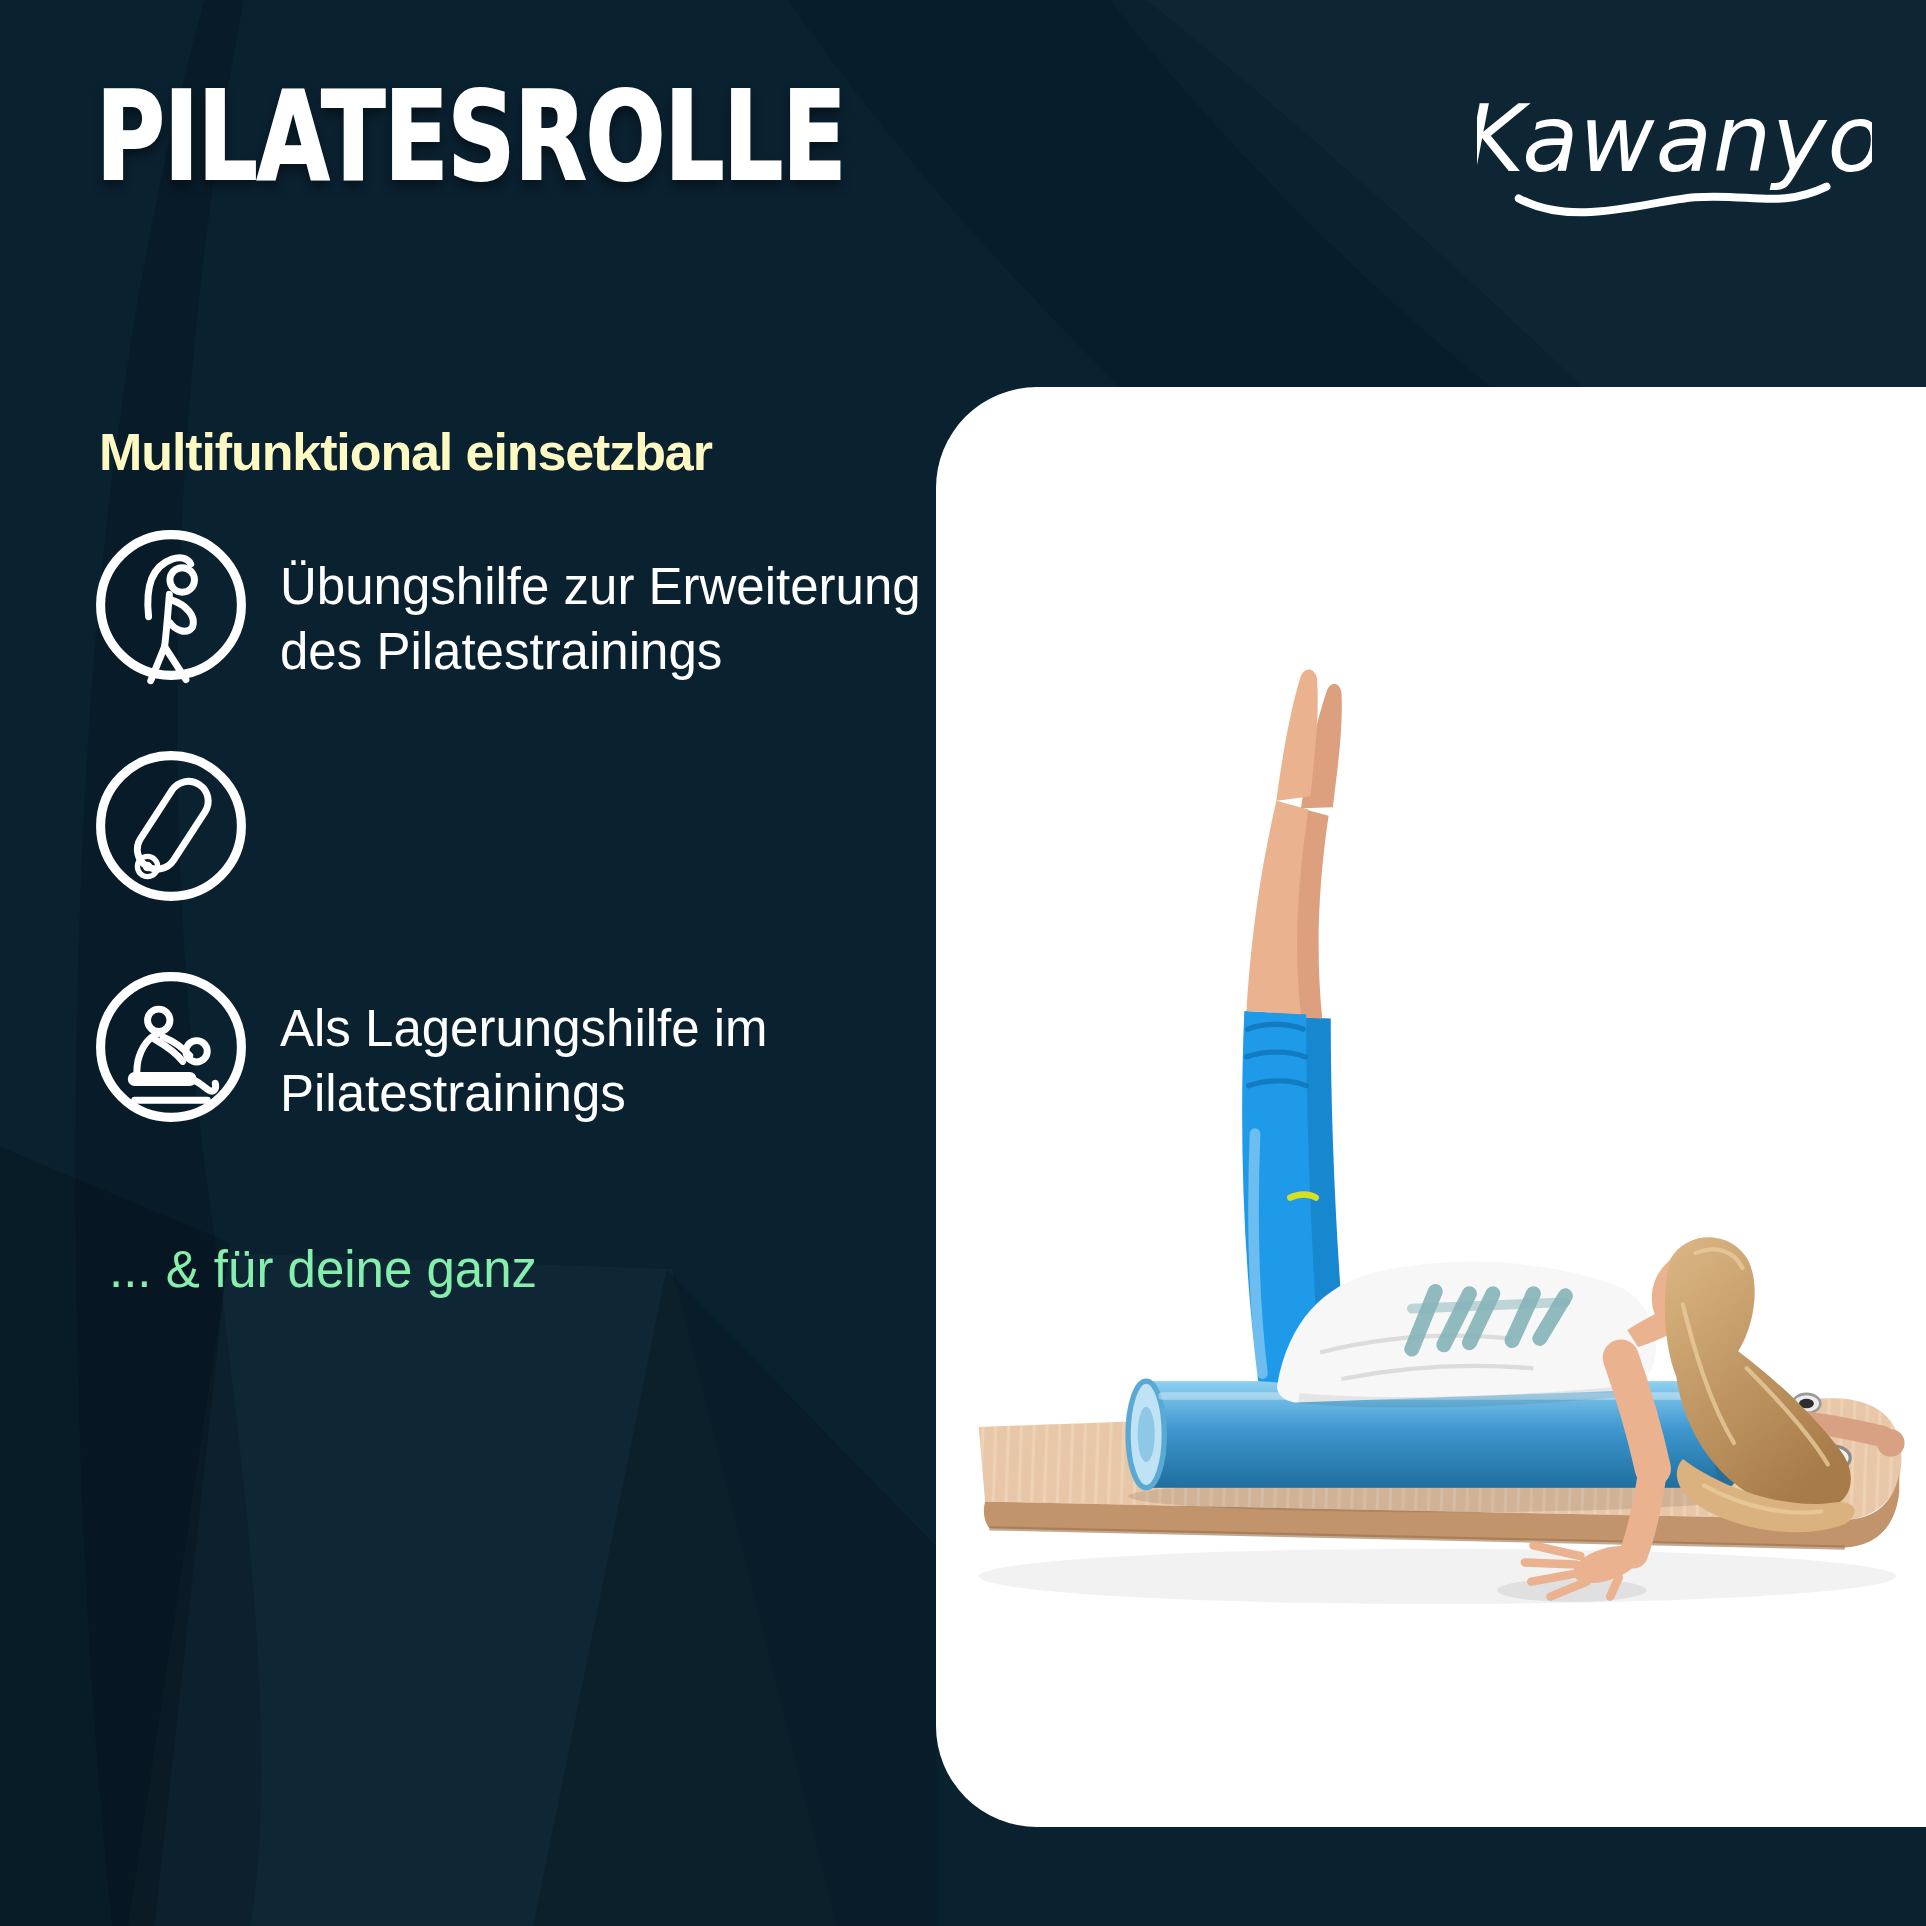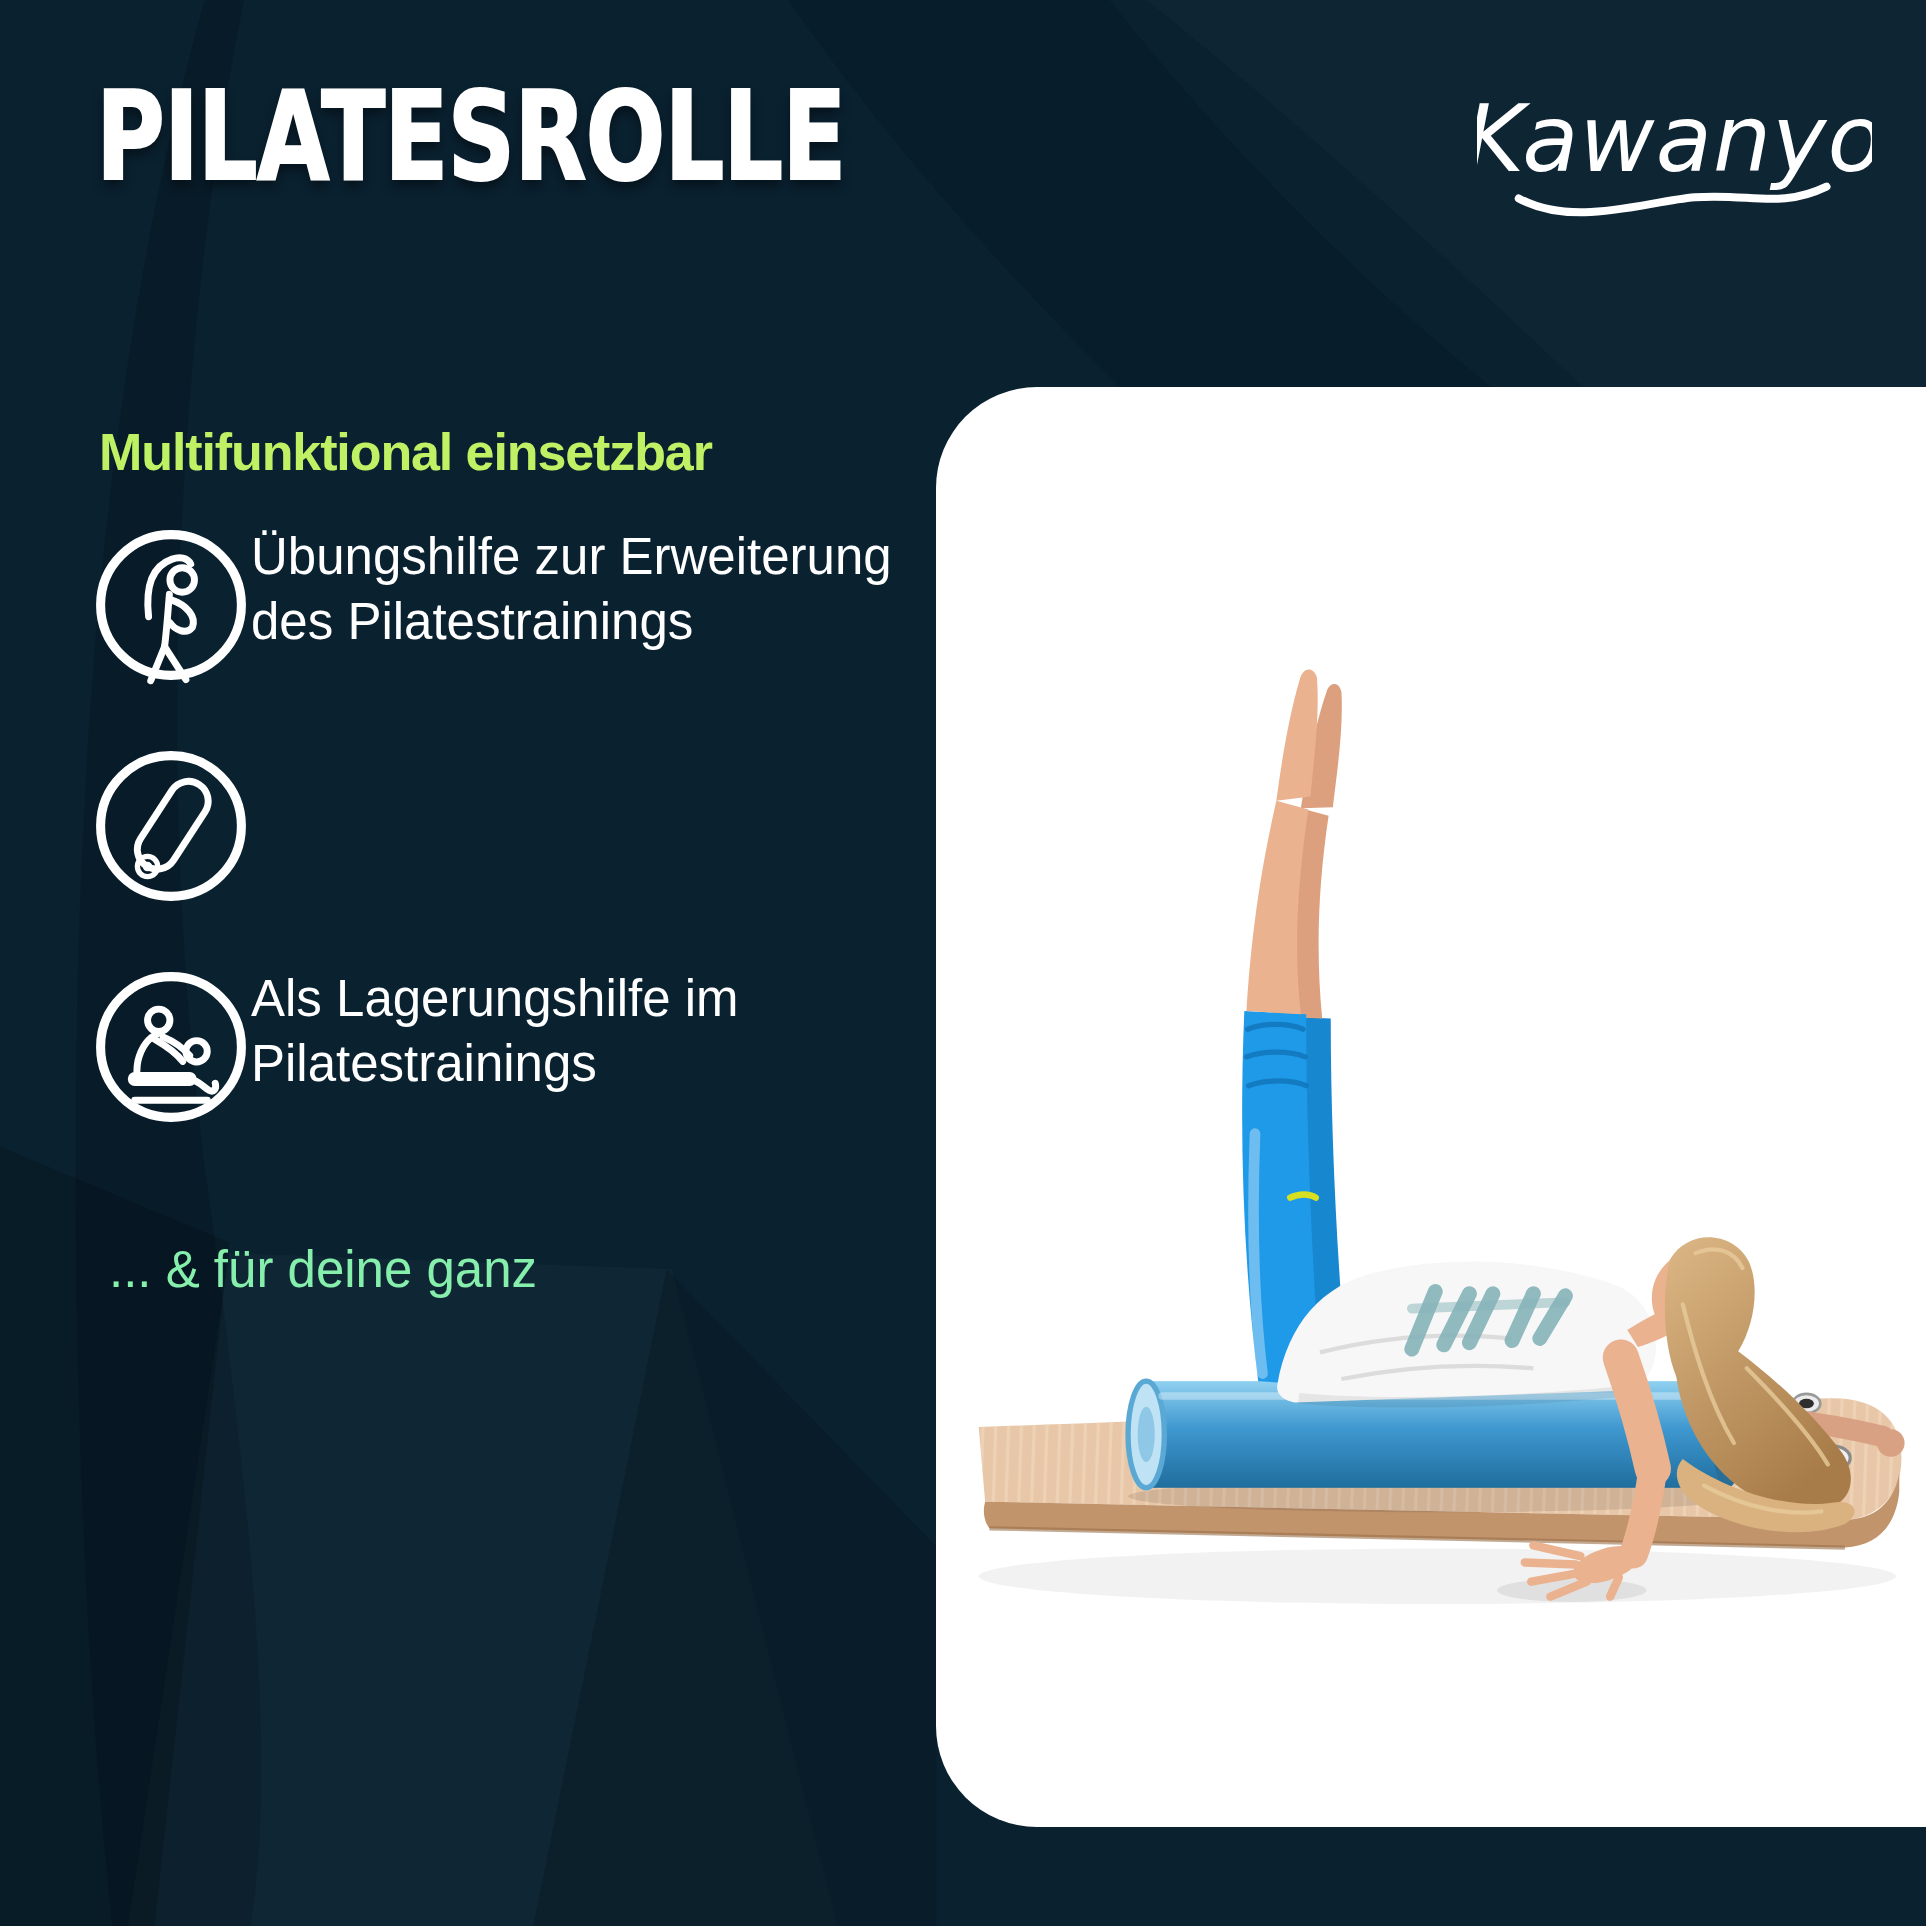--- a/index.html
+++ b/index.html
@@ -26,26 +26,26 @@
     white-space:nowrap;
   }
 
   
   .logo{left:1477px;top:64px;width:395px;height:176px;}
 
   
   .subheading{
     left:99px;top:422px;
     font-size:52px;font-weight:700;letter-spacing:-1.1px;
-    color:#bef264;white-space:nowrap;
+    color:#fef9c3;white-space:nowrap;
   }
 
   
   .bullets{left:91px;top:525px;width:864px;}
-  .bullet{display:flex;align-items:flex-start;margin-bottom:61px;}
+  .bullet{display:flex;align-items:flex-end;gap:29px;margin-bottom:61px;}
   .bullet .icon{width:160px;height:160px;flex:0 0 160px;}
   .bullet .text{font-size:51px;line-height:1.27;color:#ffffff;font-weight:400;}
   .bullet .text span{display:block;}
 
   .footnote{
     left:109px;top:1236px;
     font-size:51px;line-height:1.33;color:#86efac;font-weight:400;
   }
   .footnote span{display:block;}
 

